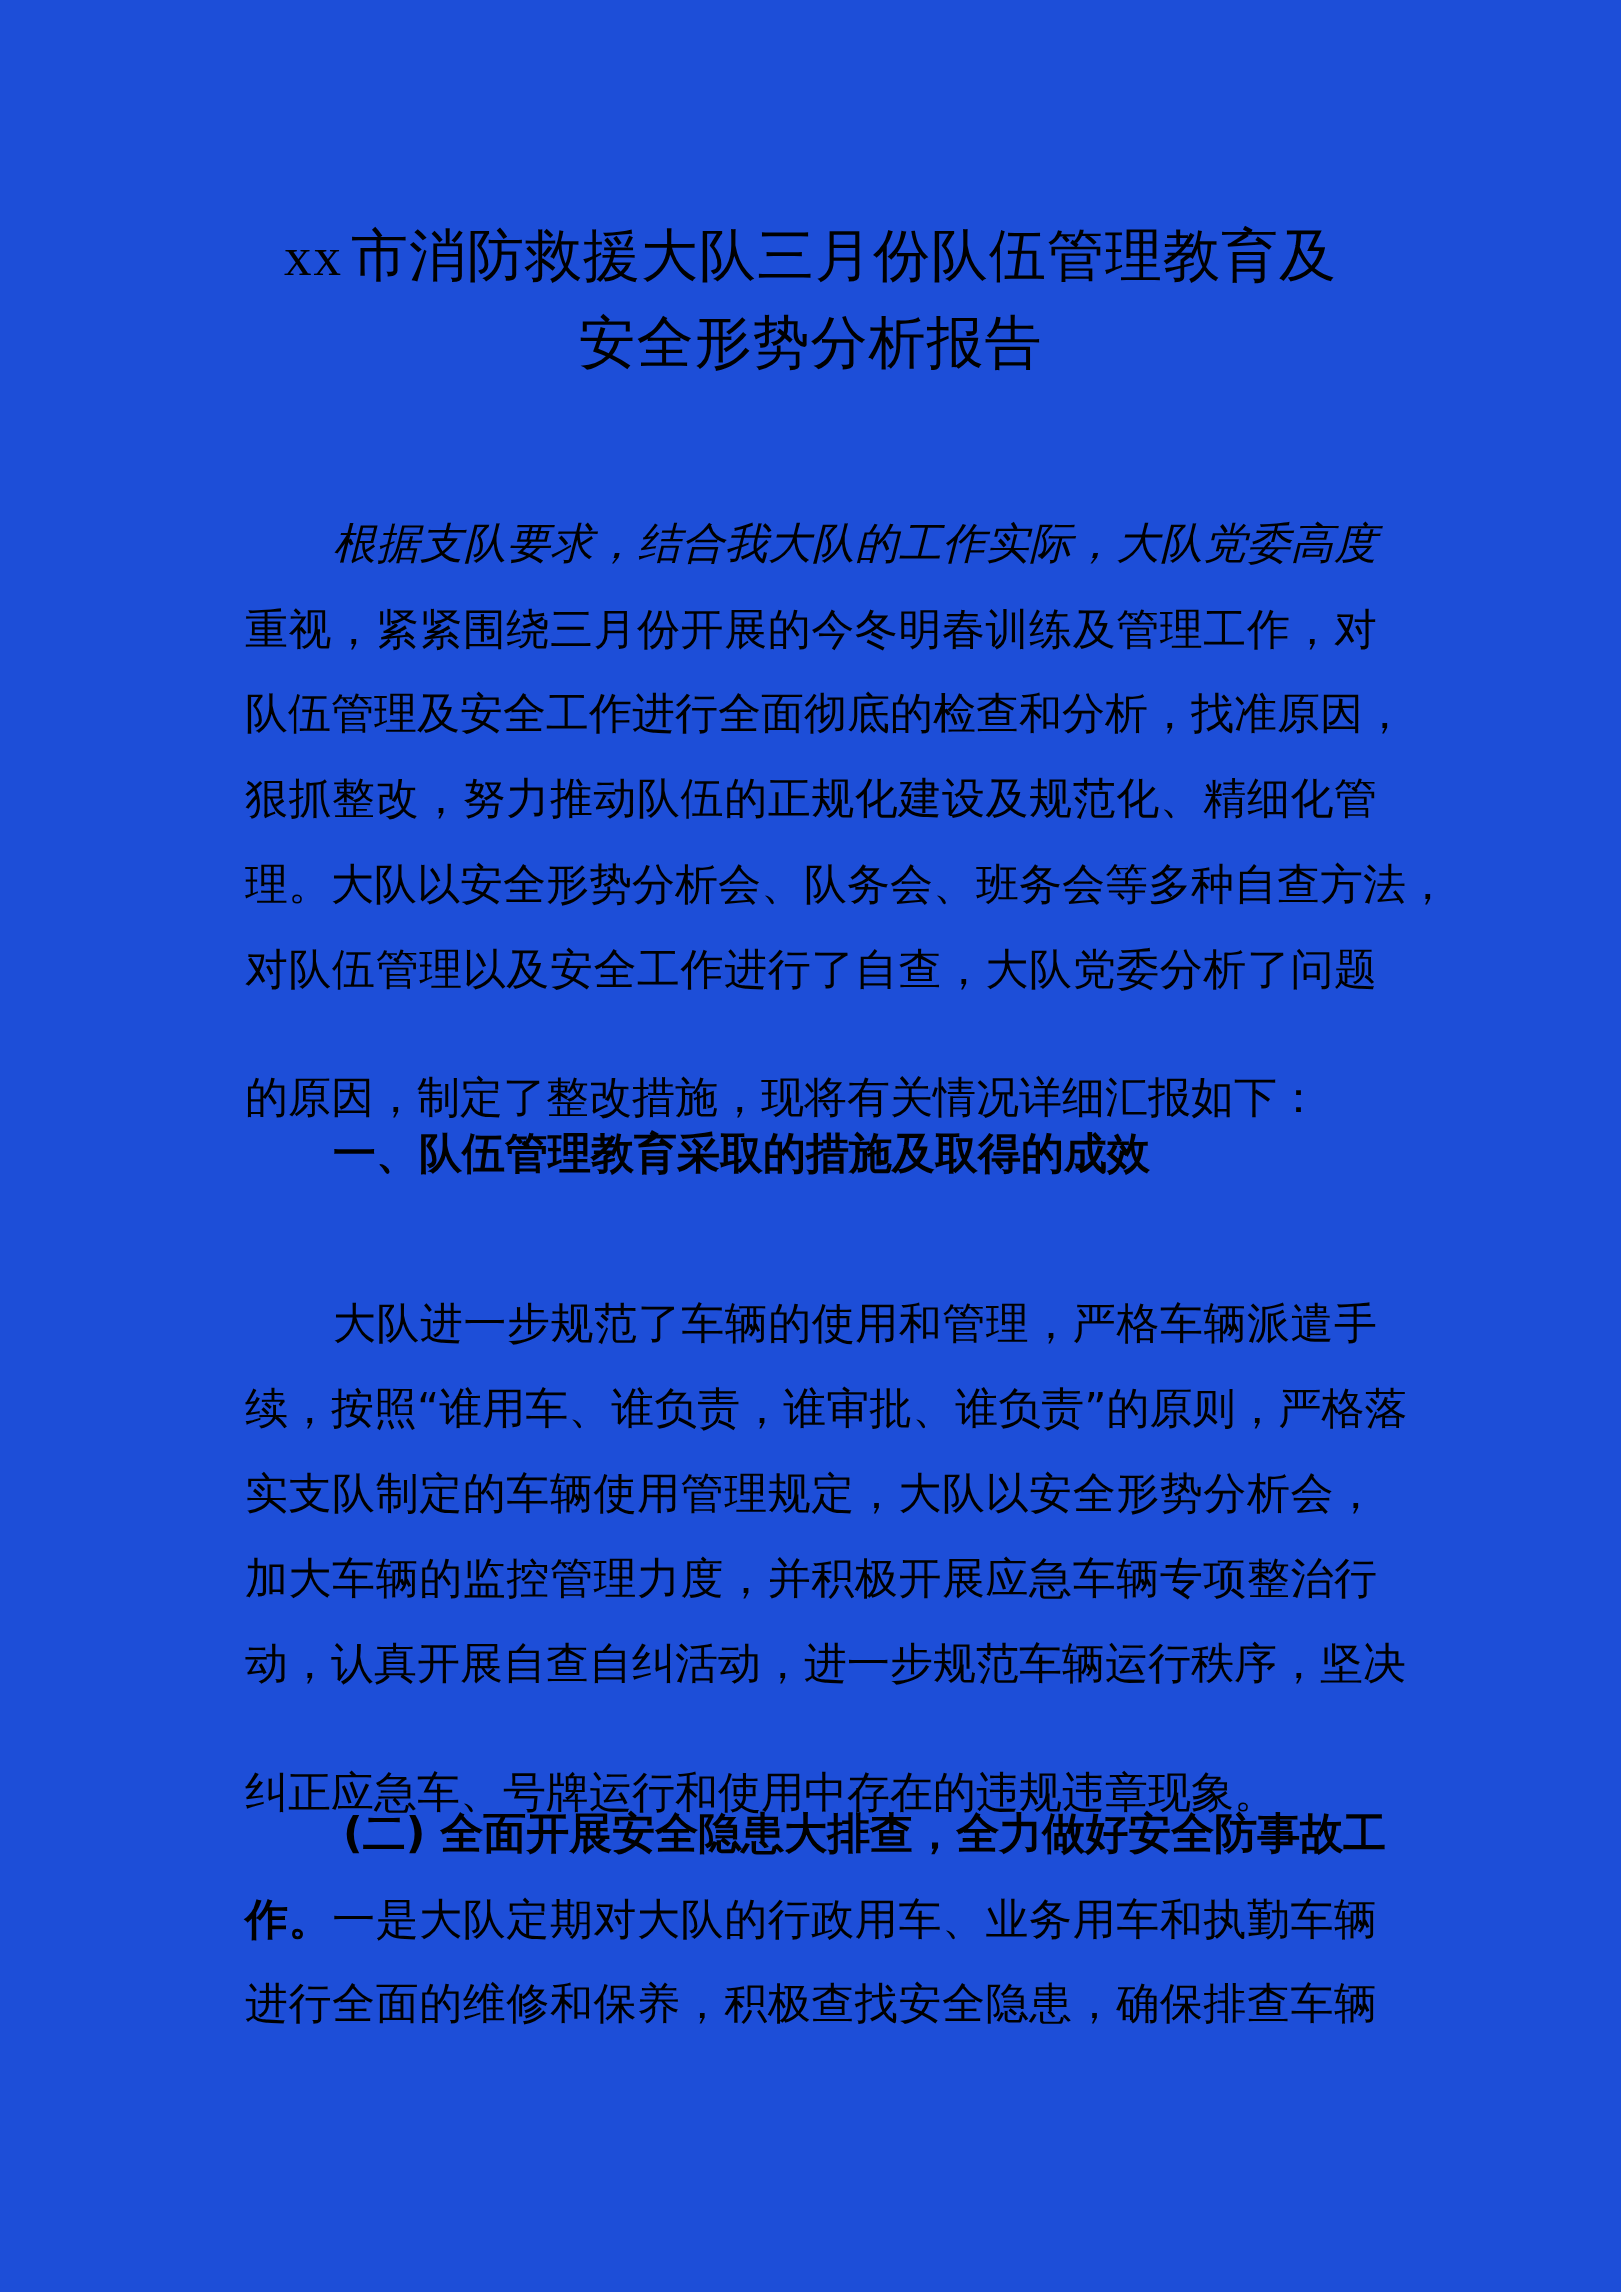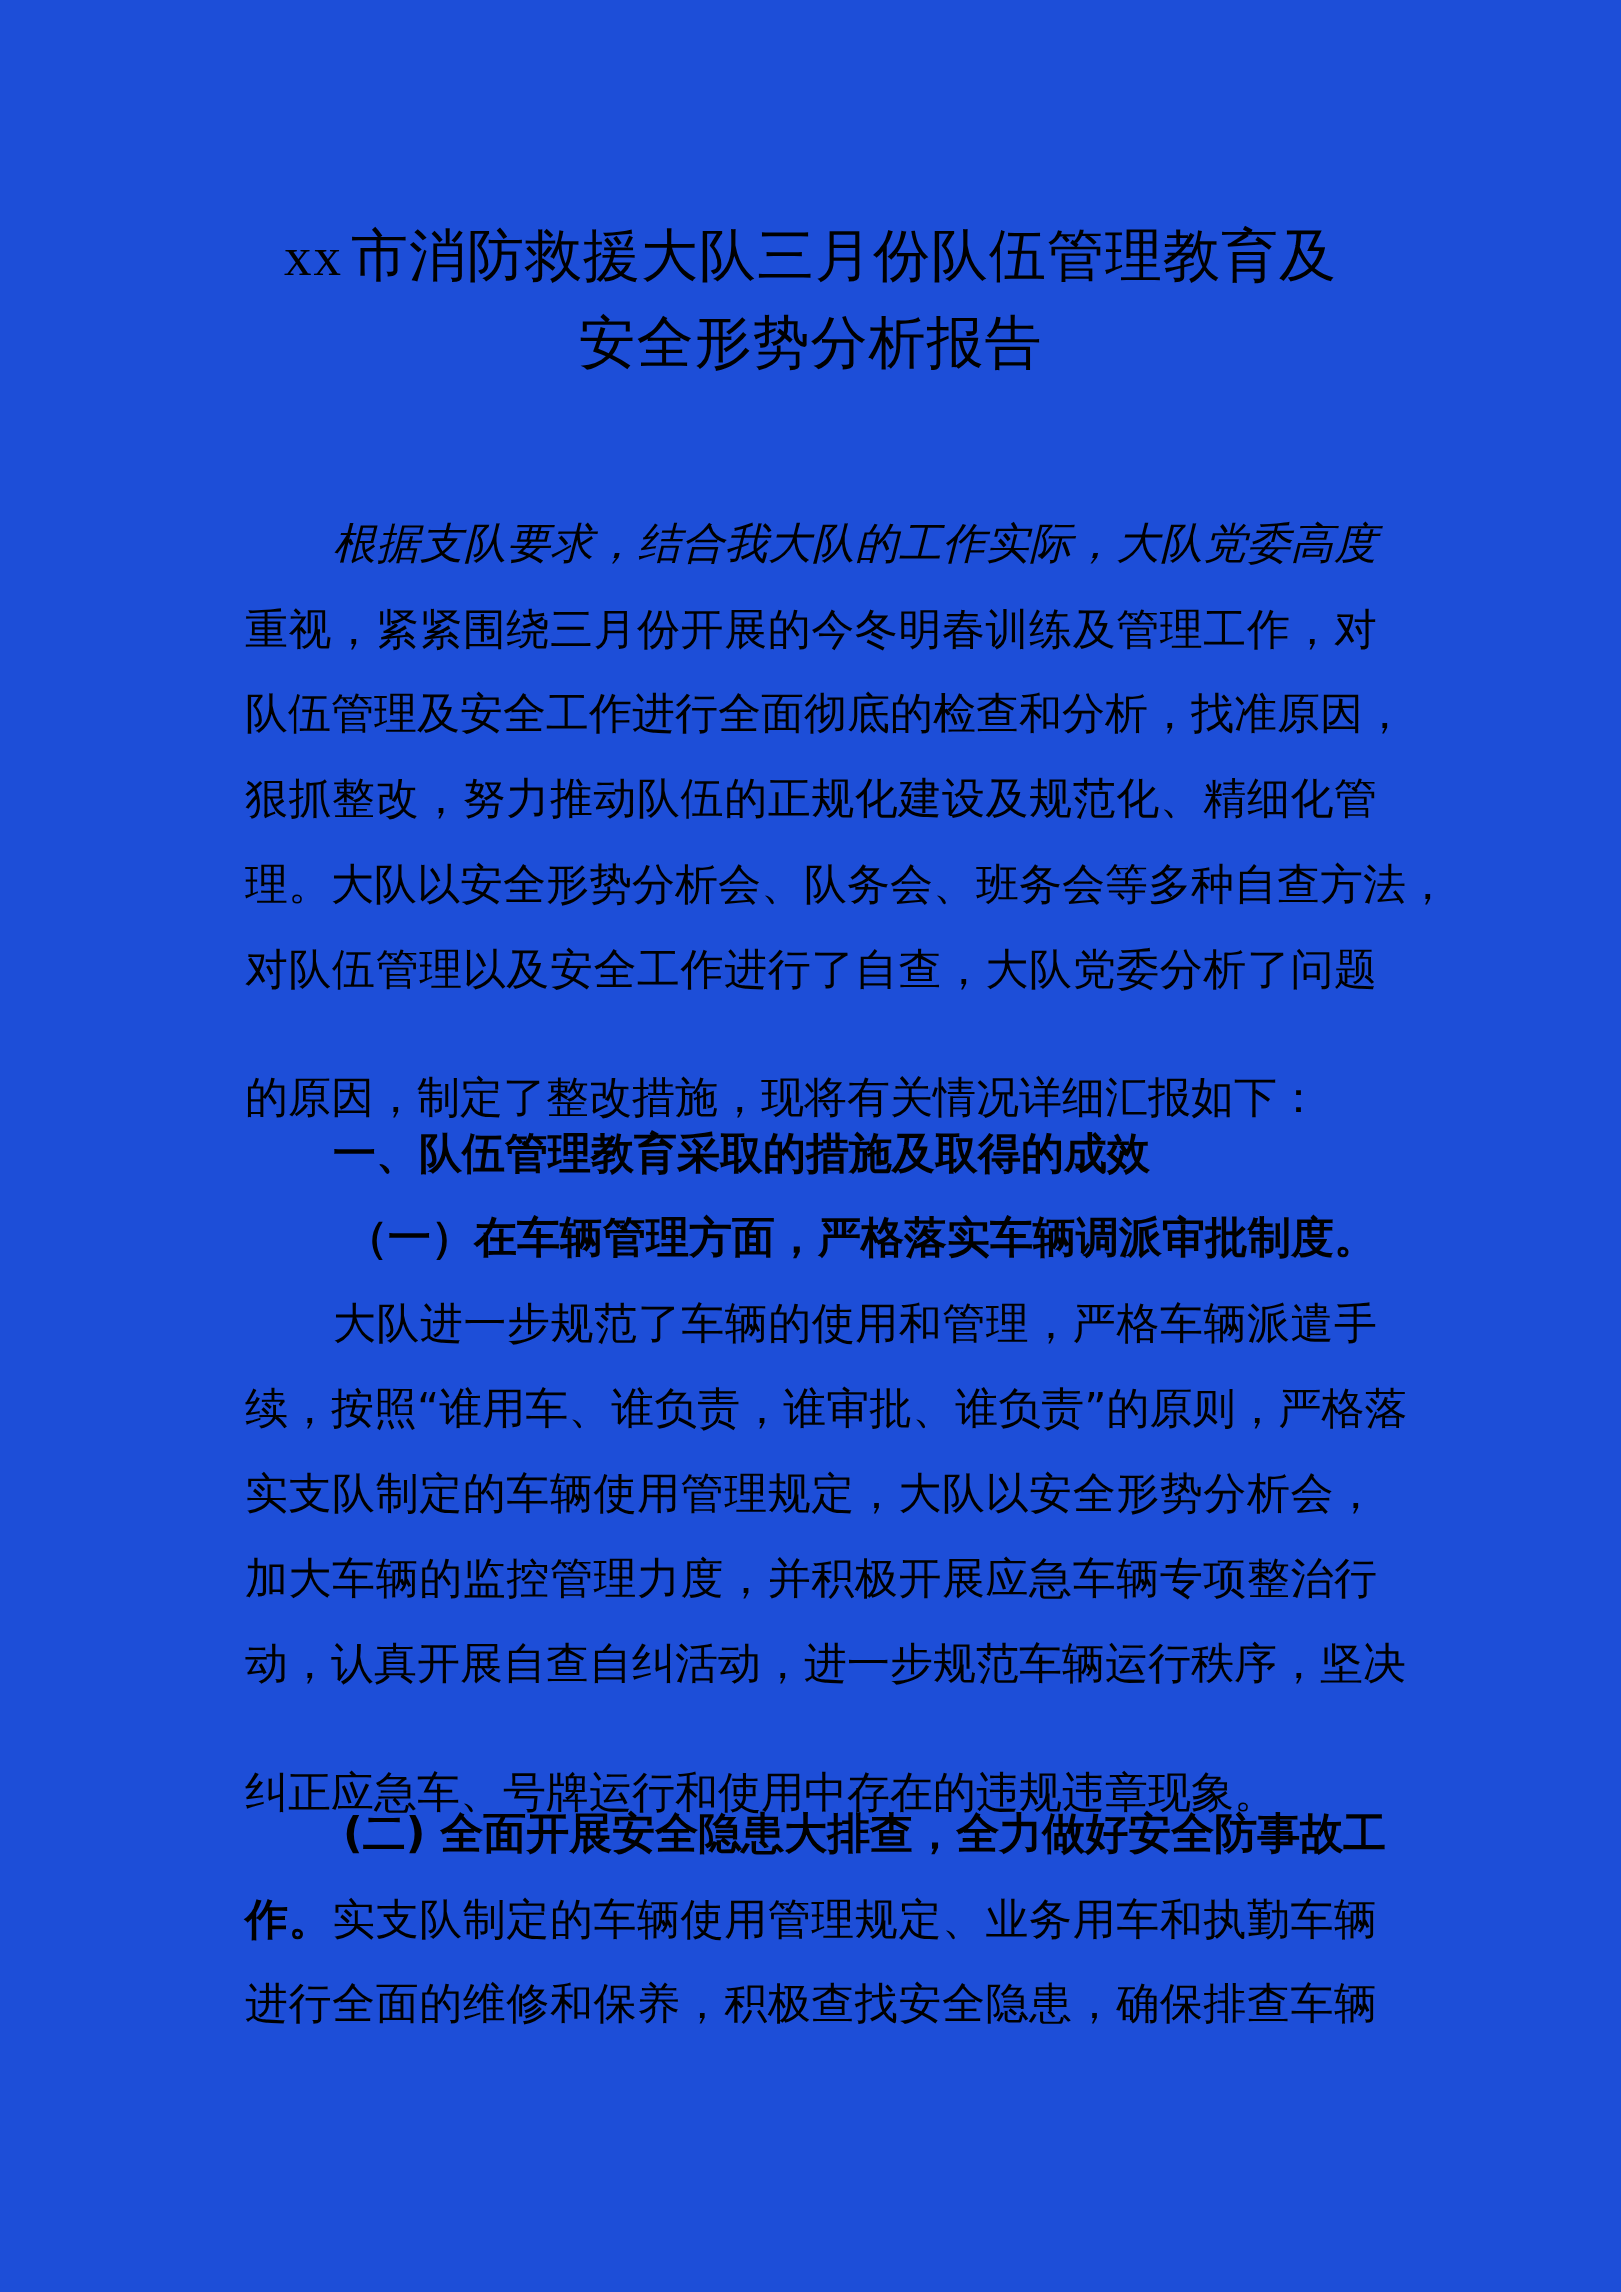--- a/index.html
+++ b/index.html
@@ -28,26 +28,25 @@
   <div class="line indent" style="top:519px;font-style:italic;">根据支队要求，结合我大队的工作实际，大队党委高度</div>
   <div class="line" style="top:605px;">重视，紧紧围绕三月份开展的今冬明春训练及管理工作，对</div>
   <div class="line" style="top:689px;">队伍管理及安全工作进行全面彻底的检查和分析，找准原因，</div>
   <div class="line" style="top:774px;">狠抓整改，努力推动队伍的正规化建设及规范化、精细化管</div>
   <div class="line" style="top:860px;">理。大队以安全形势分析会、队务会、班务会等多种自查方法，</div>
   <div class="line" style="top:945px;">对队伍管理以及安全工作进行了自查，大队党委分析了问题</div>
   <div class="line last" style="top:1029px;">的原因，制定了整改措施，现将有关情况详细汇报如下：</div>
 
   <div class="h1" style="top:1129px;">一、队伍管理教育采取的措施及取得的成效</div>
 
-  <div class="h2a" style="top:1213px; left:345px; width:1032px;">（一）在车辆管理方面，严格落实车辆调派审批制度。</div>
   <div class="line indent" style="top:1299px;">大队进一步规范了车辆的使用和管理，严格车辆派遣手</div>
   <div class="line" style="top:1384px;">续，按照“谁用车、谁负责，谁审批、谁负责”的原则，严格落</div>
   <div class="line" style="top:1469px;">实支队制定的车辆使用管理规定，大队以安全形势分析会，</div>
   <div class="line" style="top:1554px;">加大车辆的监控管理力度，并积极开展应急车辆专项整治行</div>
   <div class="line" style="top:1639px;">动，认真开展自查自纠活动，进一步规范车辆运行秩序，坚决</div>
   <div class="line last" style="top:1724px;">纠正应急车、号牌运行和使用中存在的违规违章现象。</div>
 
   <div class="h2a" style="top:1809px;">(二) 全面开展安全隐患大排查，全力做好安全防事故工</div>
-  <div class="line" style="top:1895px;"><span class="bold">作。</span><span>实支队制定的车辆使用管理规定、业务用车和执勤车辆</span></div>
+  <div class="line" style="top:1895px;"><span class="bold">作。</span><span>一是大队定期对大队的行政用车、业务用车和执勤车辆</span></div>
   <div class="line" style="top:1979px;">进行全面的维修和保养，积极查找安全隐患，确保排查车辆</div>
 
 </div>
 
 
 </body></html>

